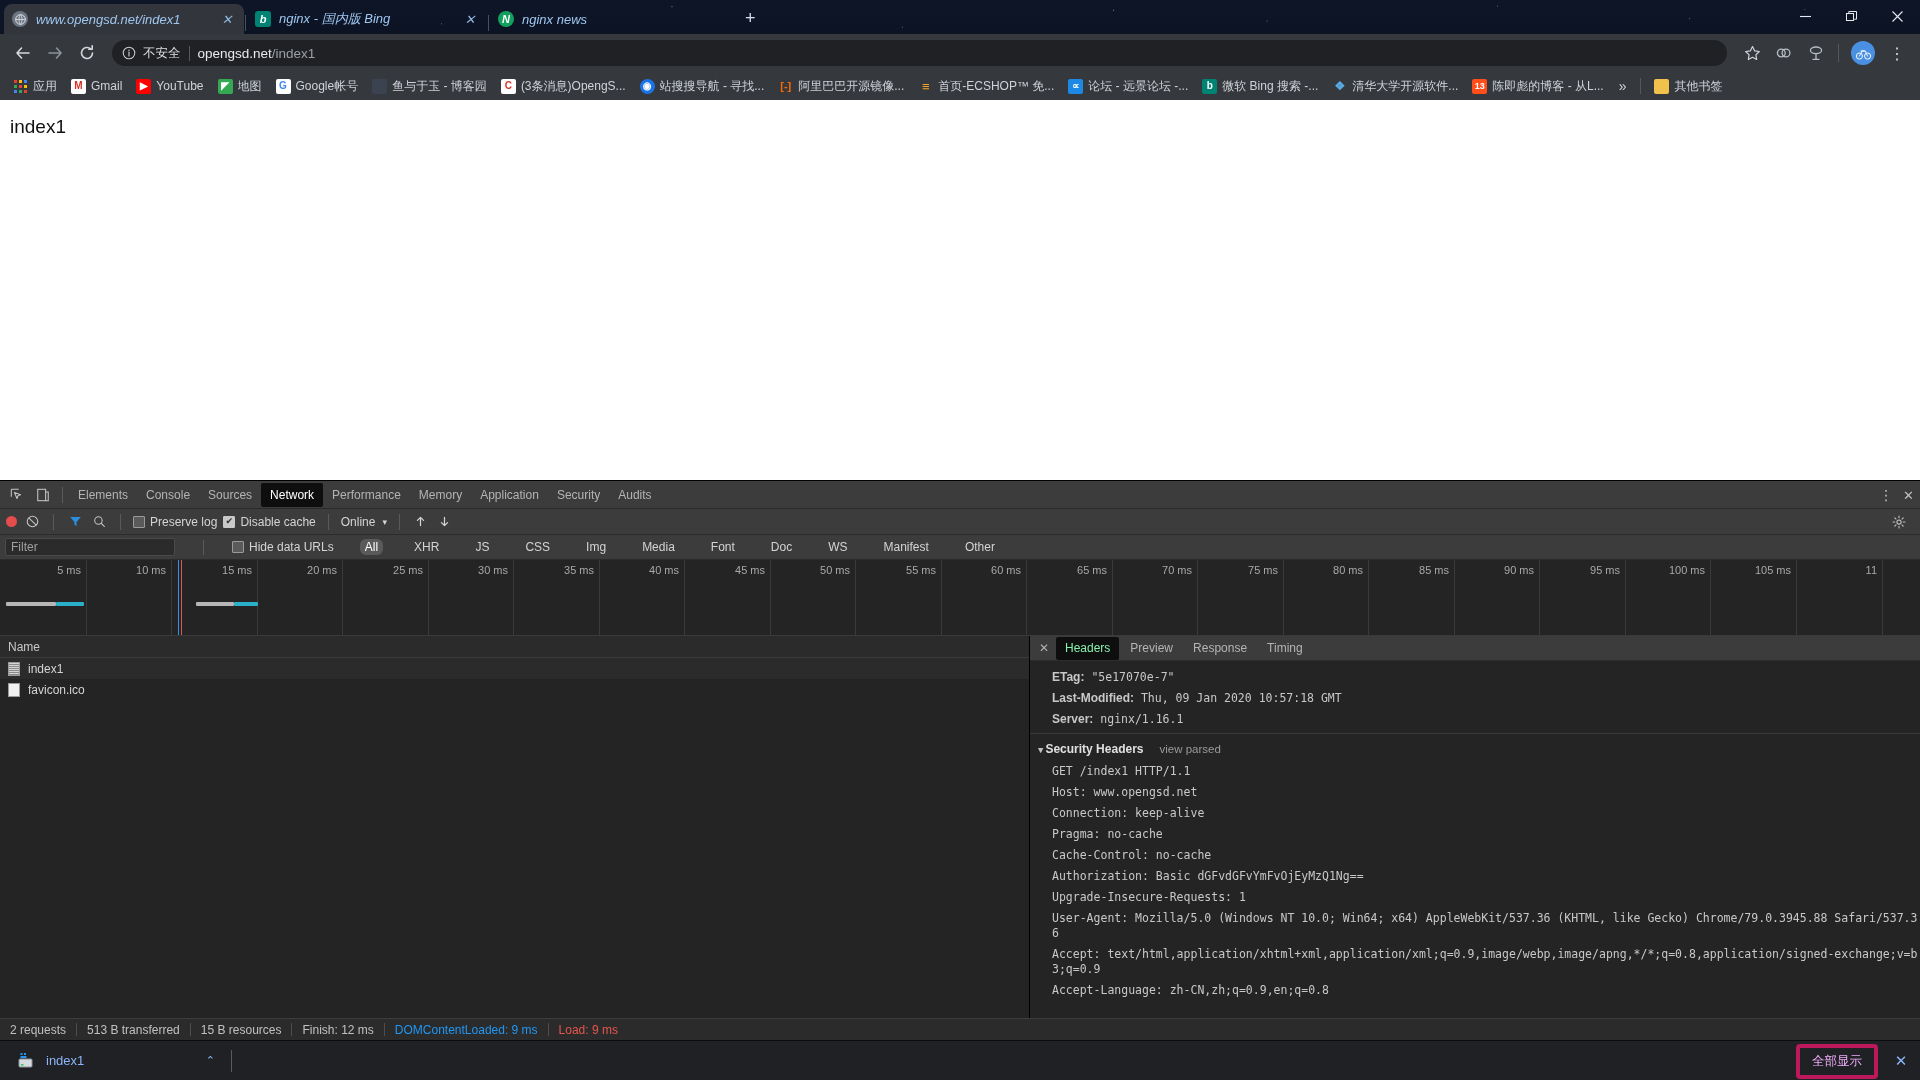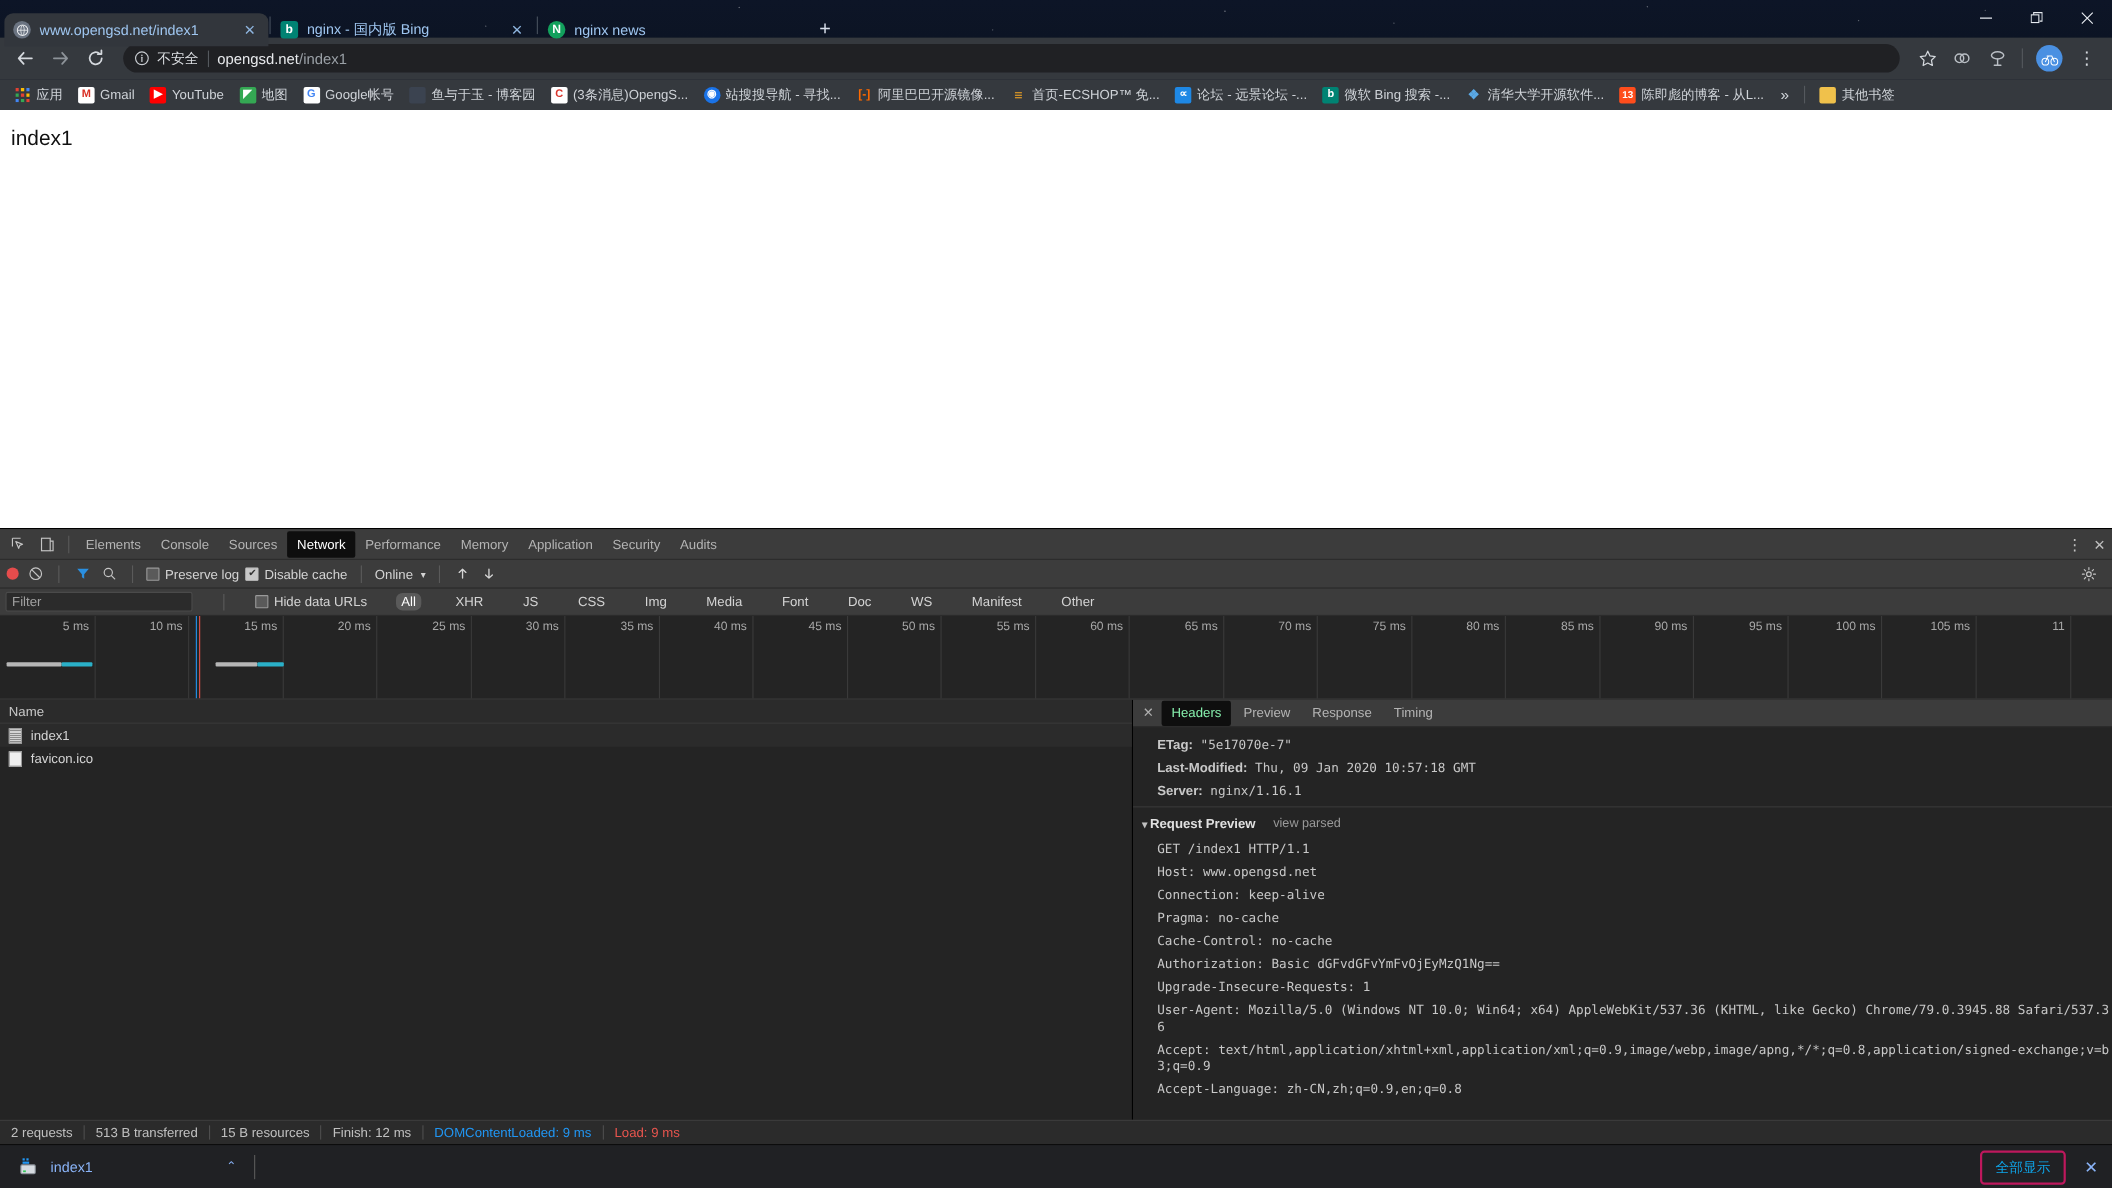--- a/index.html
+++ b/index.html
@@ -28,21 +28,21 @@
       radial-gradient(1px 1px at 58% 30%, rgba(255,255,255,.50), transparent 100%),
       radial-gradient(1px 1px at 66% 62%, rgba(255,255,255,.30), transparent 100%),
       radial-gradient(1px 1px at 78% 18%, rgba(255,255,255,.40), transparent 100%),
       radial-gradient(1px 1px at 88% 55%, rgba(255,255,255,.35), transparent 100%),
       radial-gradient(1px 1px at 94% 28%, rgba(255,255,255,.30), transparent 100%),
       linear-gradient(#0d1527, #0c1424);
     display: flex; align-items: flex-end;
     position: relative;
     padding-left: 4px;
   }
-  .tabstrip { display: flex; height: 22px; }
+  .tabstrip { display: flex; align-items: flex-end; height: 22px; font-style: italic; }
   .tab {
     height: 30px; width: 240px;
     display: flex; align-items: center;
     border-radius: 8px 8px 0 0;
     padding: 0 8px;
     position: relative;
     color: #cfd8ea;
     font-size: 13px;
   }
   .tab.active { background: #32363c; color: #e8eaed; }
@@ -299,22 +299,22 @@
   .dl-item {
     display:flex; align-items:center; gap:10px;
     height: 30px; padding: 0 8px; min-width: 215px;
   }
   .dl-ico { width:20px;height:20px;flex:0 0 20px; position:relative;}
   .dl-name { color:#8ab4f8; font-size:13px; }
   .dl-caret { color:#8ab4f8; margin-left:auto; font-size:11px; }
   .shelf-div { width:1px;height:22px;background:#5a5a5a;margin-left:8px;}
   .shelf-right { position:absolute; right:10px; top:0; height:40px; display:flex;align-items:center;gap:14px;}
   .show-all {
-    border:2px solid #be185d; border-radius:4px; padding:5px 12px;
-    color:#0ea5e9; font-size:12.5px;
+    border:4px solid #be185d; border-radius:4px; padding:5px 12px;
+    color:#f0abfc; font-size:12.5px;
   }
   .shelf-close { color:#8ab4f8; font-size:15px; width:18px;text-align:center;}
 </style>
 </head>
 <body>
 
 <div class="browser">
 
   <div class="titlebar">
     <div class="tabstrip">
@@ -707,21 +707,21 @@
             <span class="hdr-val">Thu, 09 Jan 2020 10:57:18 GMT</span>
           </div>
           <div class="hdr-line">
             <span class="hdr-name">Server:</span>
             <span class="hdr-val">nginx/1.16.1</span>
           </div>
 
           <div class="det-sep"></div>
 
           <div class="sect-row">
-            <span><span class="sect-caret">▼</span><span class="sect-title">Request Preview</span></span>
+            <span><span class="sect-caret">▼</span><span class="sect-title">Security Headers</span></span>
             <span class="sect-link">view parsed</span>
           </div>
 
           <div class="hdr-line"><span class="hdr-val">GET /index1 HTTP/1.1</span></div>
           <div class="hdr-line"><span class="hdr-val">Host: www.opengsd.net</span></div>
           <div class="hdr-line"><span class="hdr-val">Connection: keep-alive</span></div>
           <div class="hdr-line"><span class="hdr-val">Pragma: no-cache</span></div>
           <div class="hdr-line"><span class="hdr-val">Cache-Control: no-cache</span></div>
           <div class="hdr-line"><span class="hdr-val">Authorization: Basic dGFvdGFvYmFvOjEyMzQ1Ng==</span></div>
           <div class="hdr-line"><span class="hdr-val">Upgrade-Insecure-Requests: 1</span></div>

